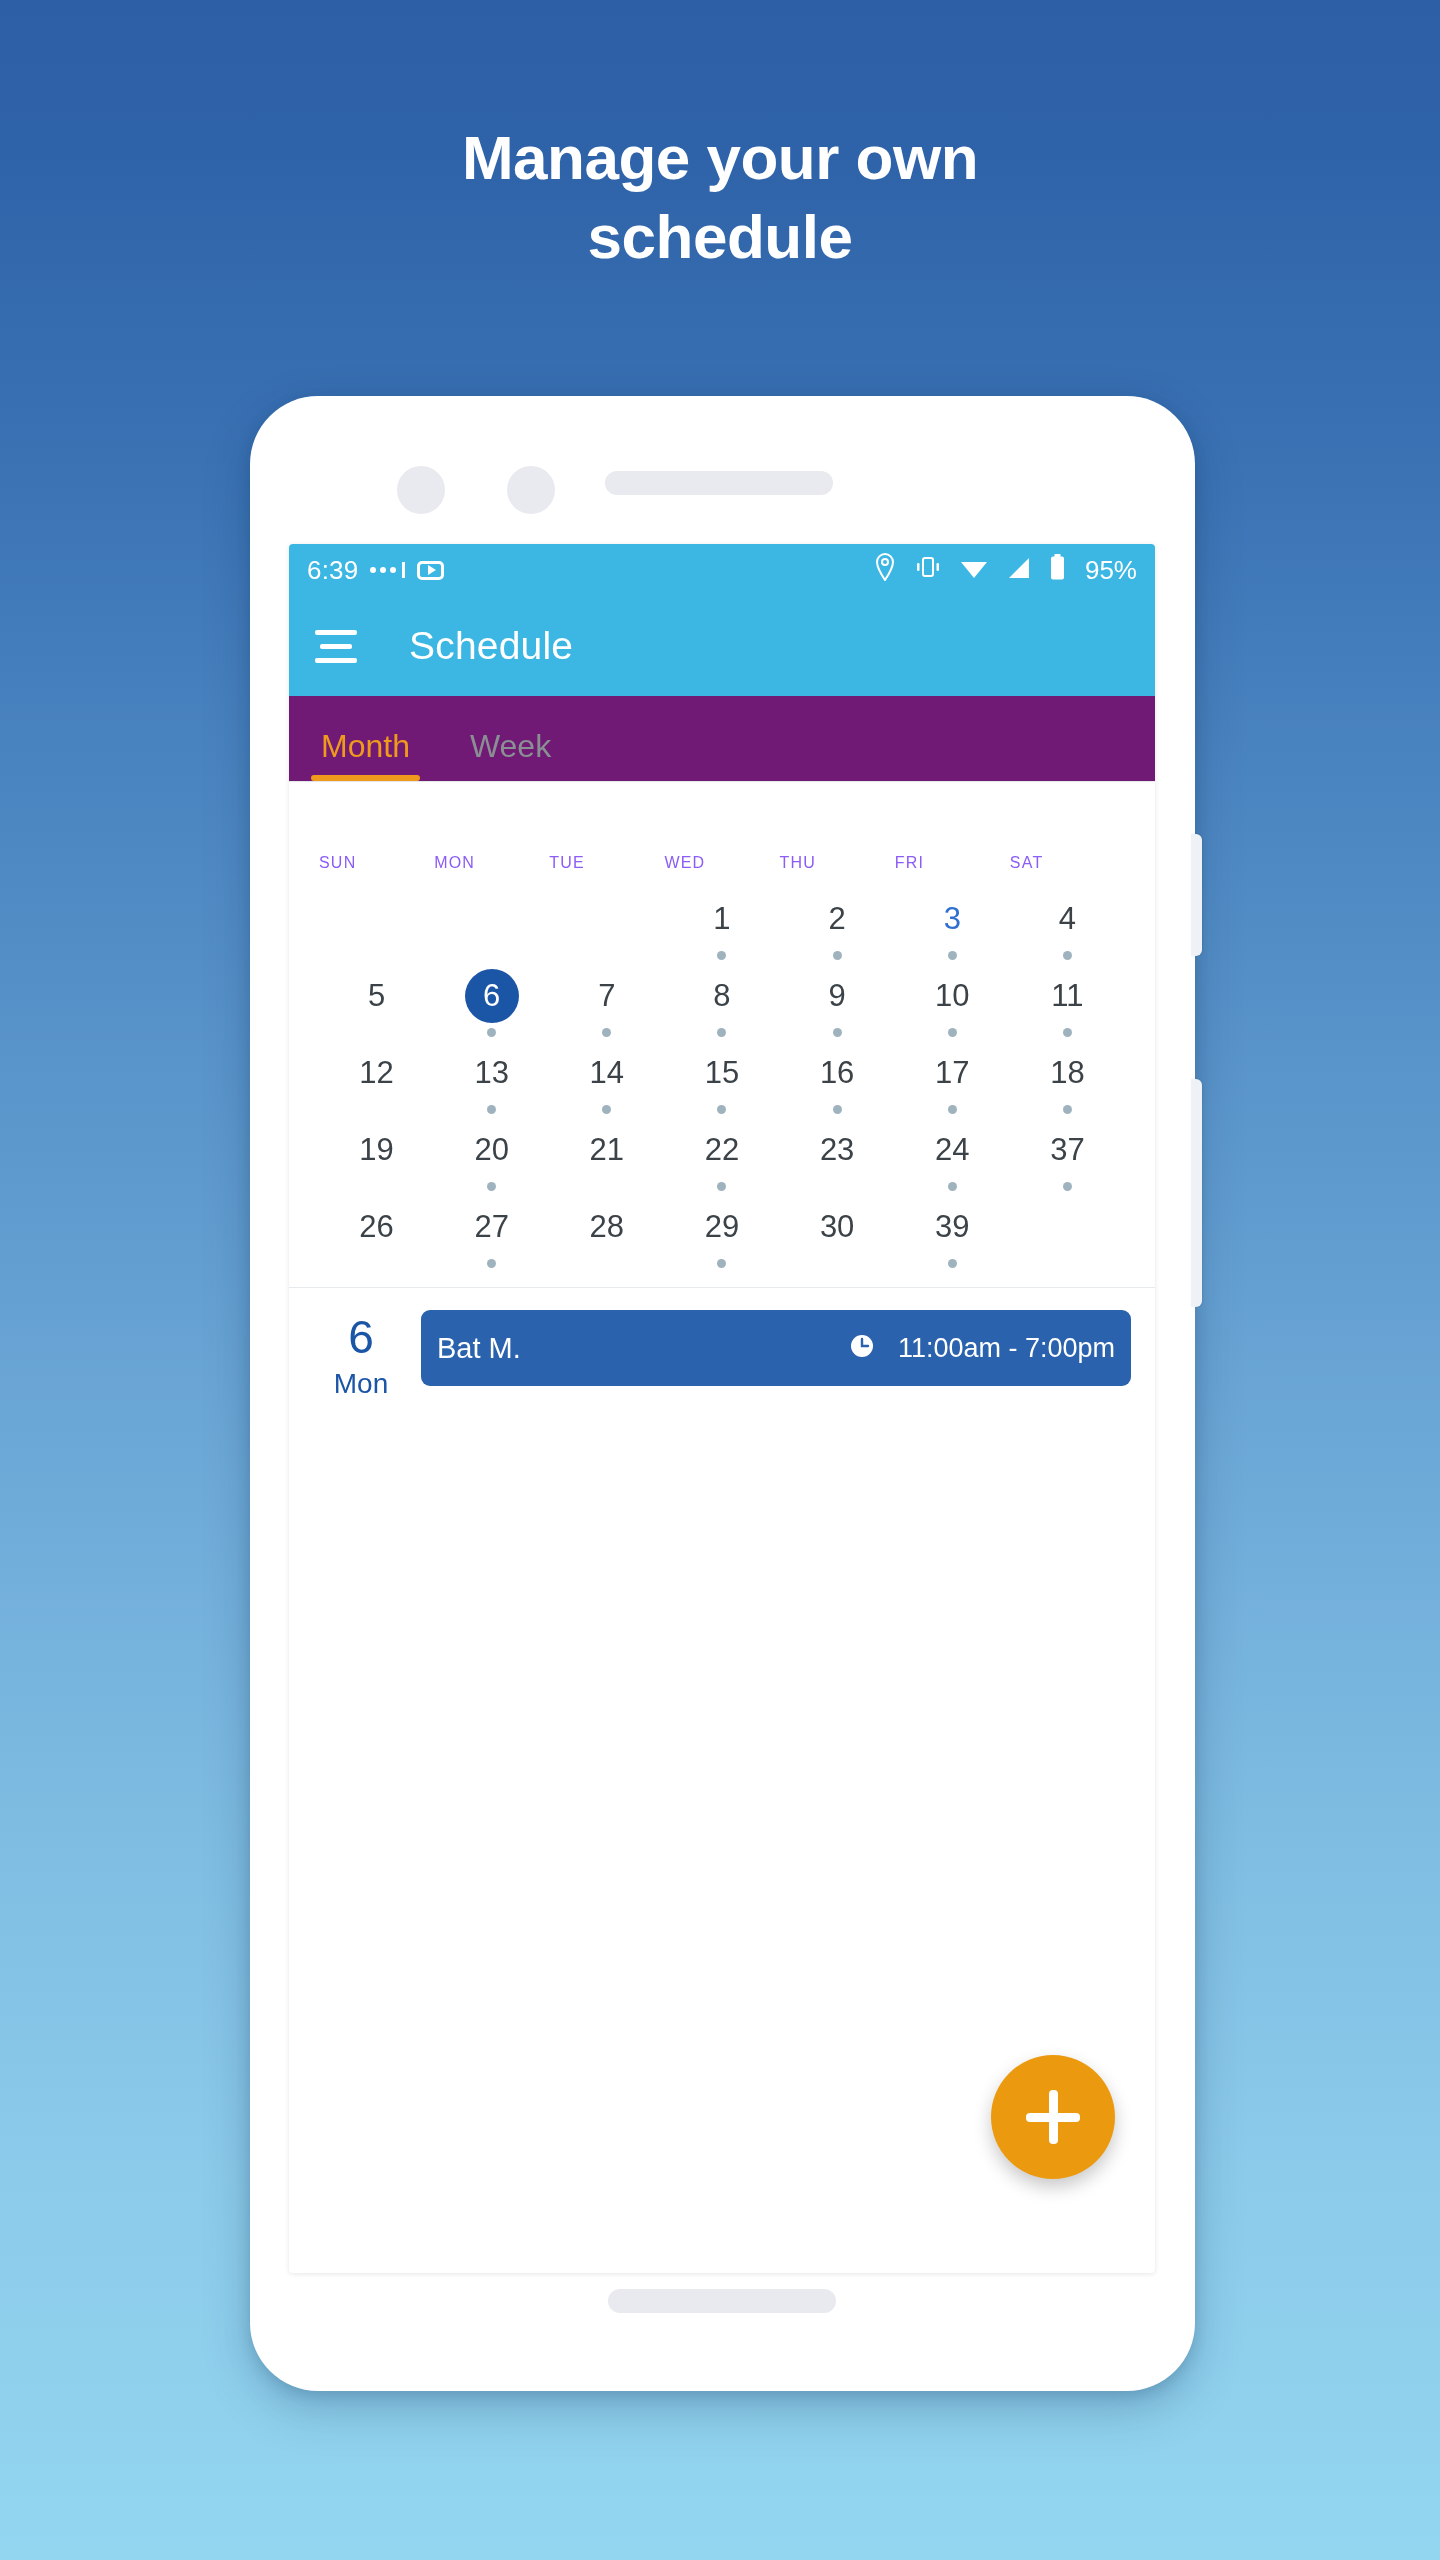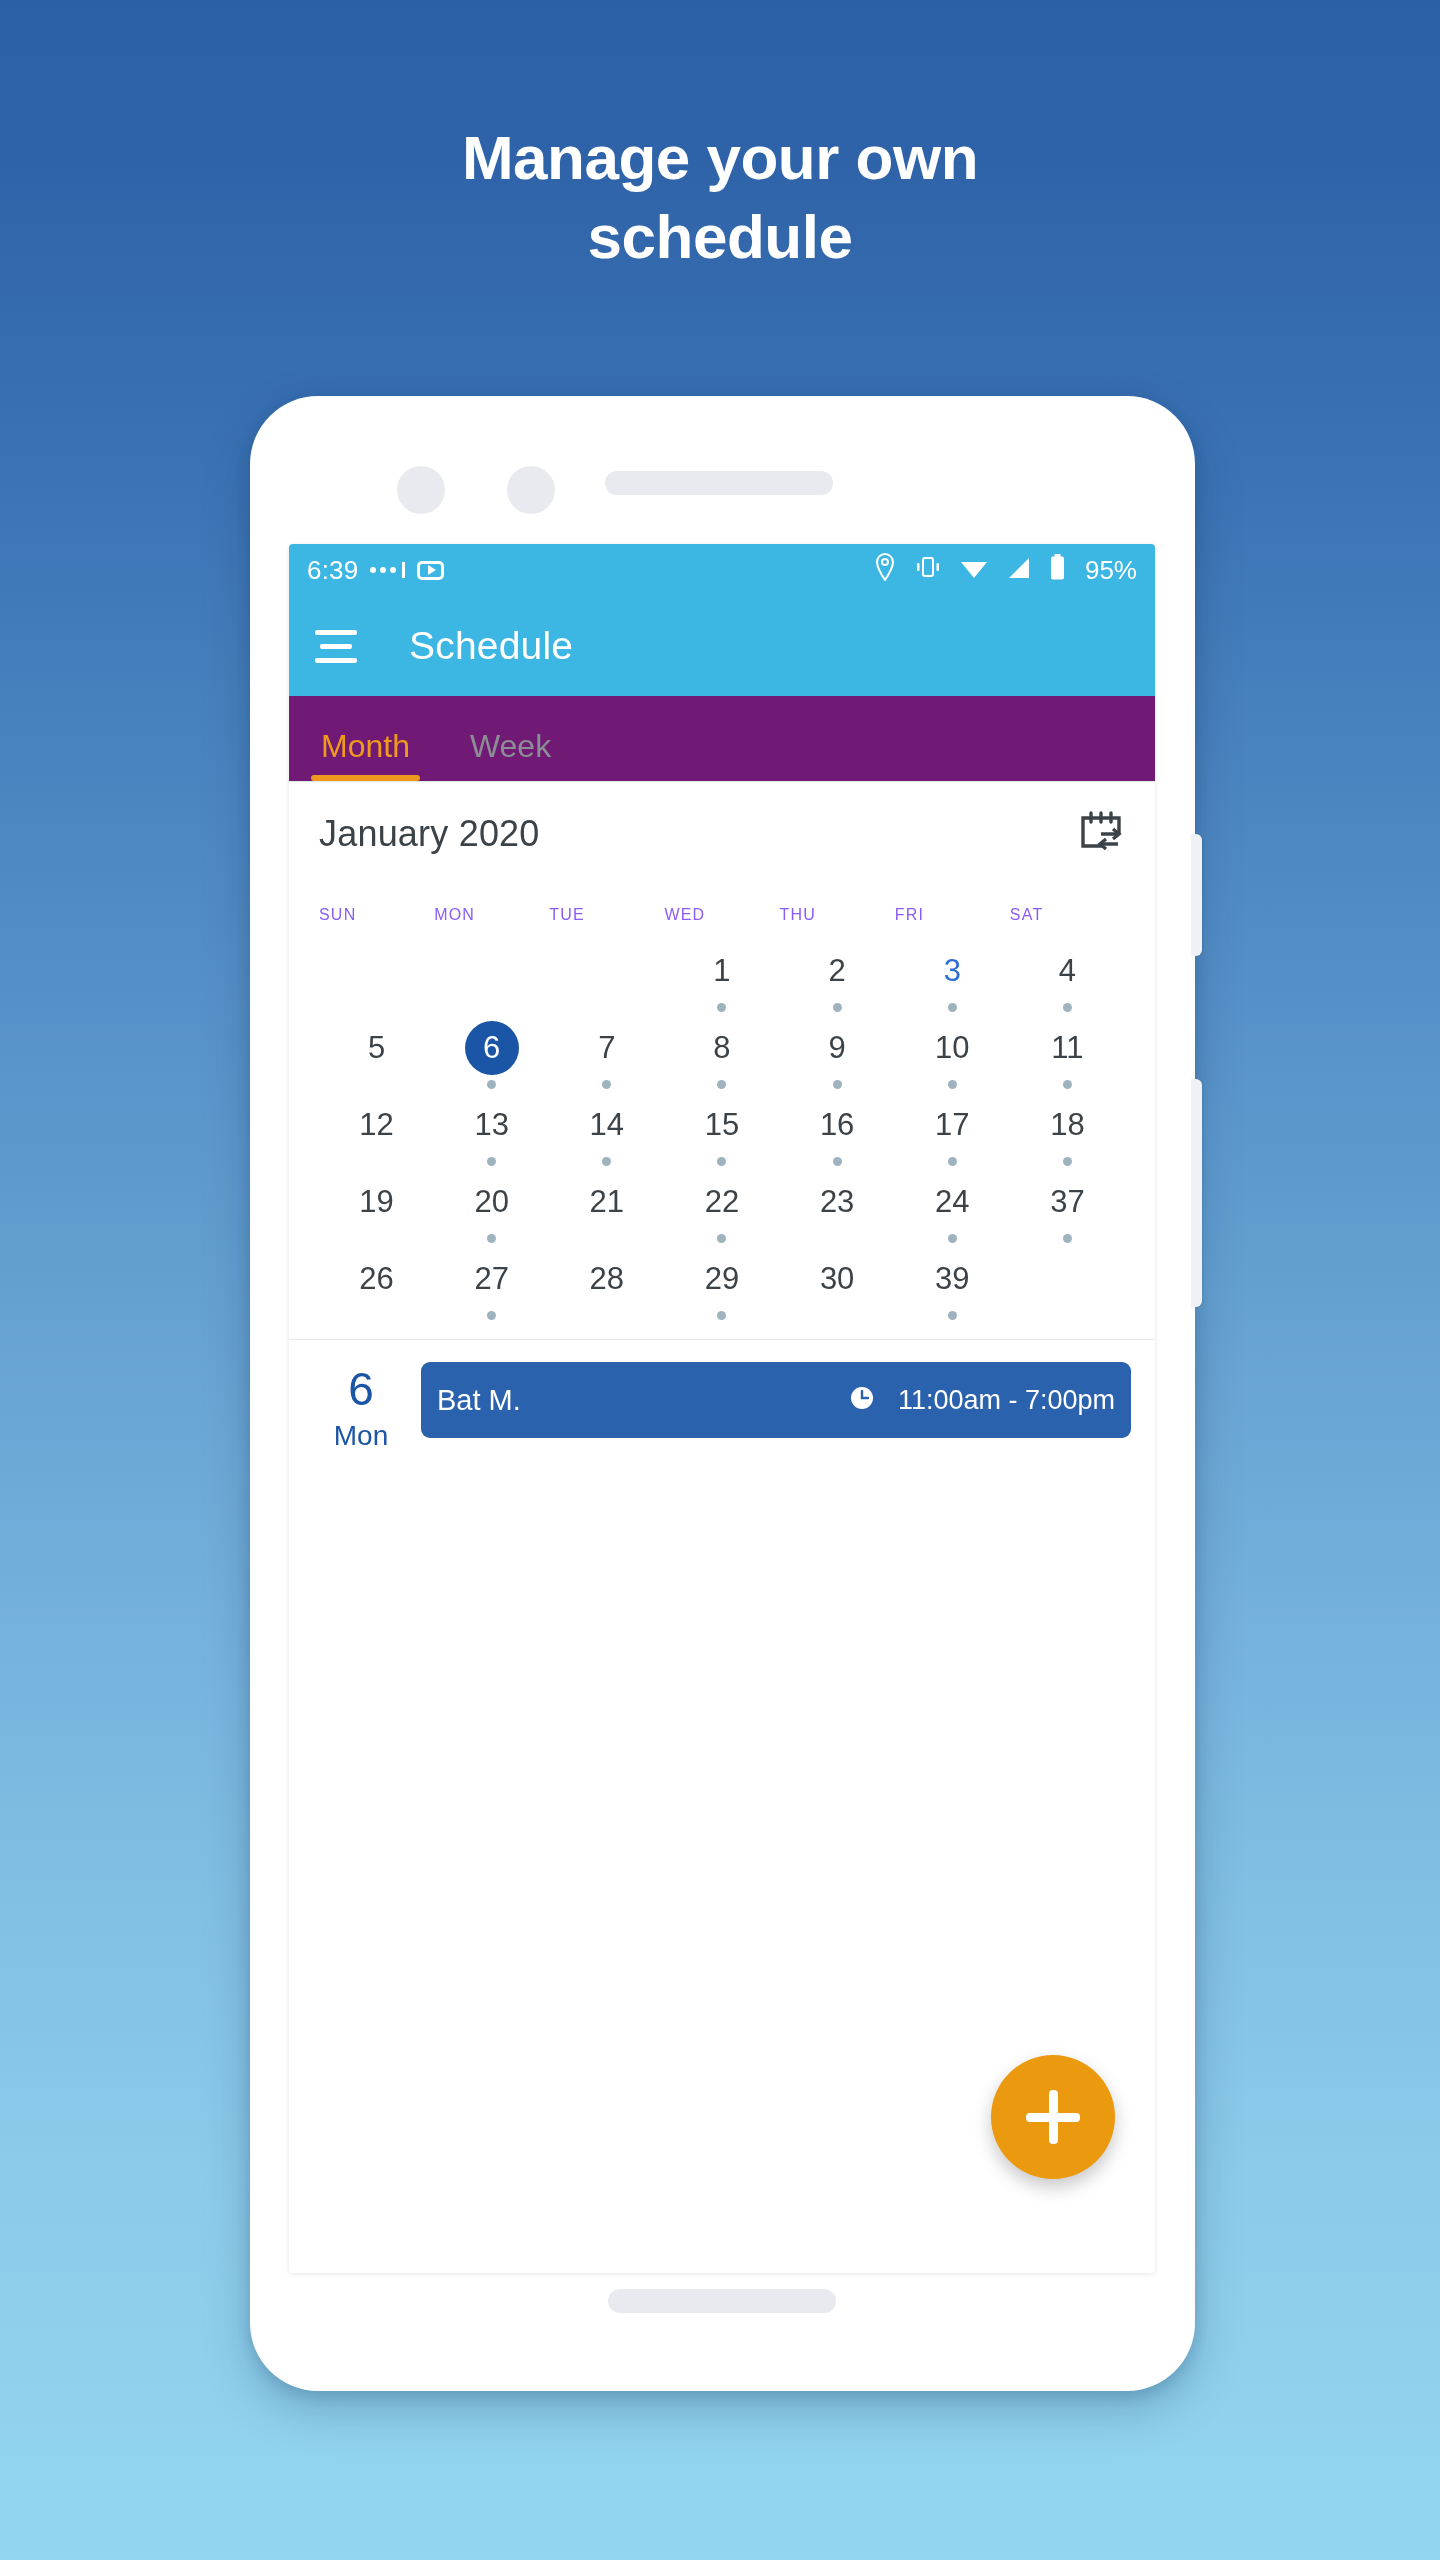--- a/index.html
+++ b/index.html
@@ -322,32 +322,20 @@
         </div>
         <div id="appbar-title">Schedule</div>
       </div>
 
       <div id="tabs">
         <div class="tab active">Month</div>
         <div class="tab inactive">Week</div>
       </div>
 
       <div id="calendar">
-        <div id="cal-head">
-          <div id="cal-month">January 2020</div>
-          <div id="cal-sync-icon">
-            <svg width="48" height="48" viewBox="0 0 48 48">
-              <path d="M6 10 h36 v14 M6 10 v28 h18" fill="none" stroke="#3c4348" stroke-width="3.4" stroke-linecap="square"></path>
-              <path d="M14 5 v9 M24 5 v9 M34 5 v9" stroke="#3c4348" stroke-width="3.4" stroke-linecap="round"></path>
-              <path d="M24 26 h17 M24 36 h17" stroke="#3c4348" stroke-width="3.4"></path>
-              <path d="M36 21 l6 5 -6 5" fill="none" stroke="#3c4348" stroke-width="3.4" stroke-linejoin="miter"></path>
-              <path d="M29 31 l-6 5 6 5" fill="none" stroke="#3c4348" stroke-width="3.4" stroke-linejoin="miter"></path>
-            </svg>
-          </div>
-        </div>
 
         <div id="weekdays">
             <div class="wd">SUN</div>
             <div class="wd">MON</div>
             <div class="wd">TUE</div>
             <div class="wd">WED</div>
             <div class="wd">THU</div>
             <div class="wd">FRI</div>
             <div class="wd">SAT</div>
           </div>

